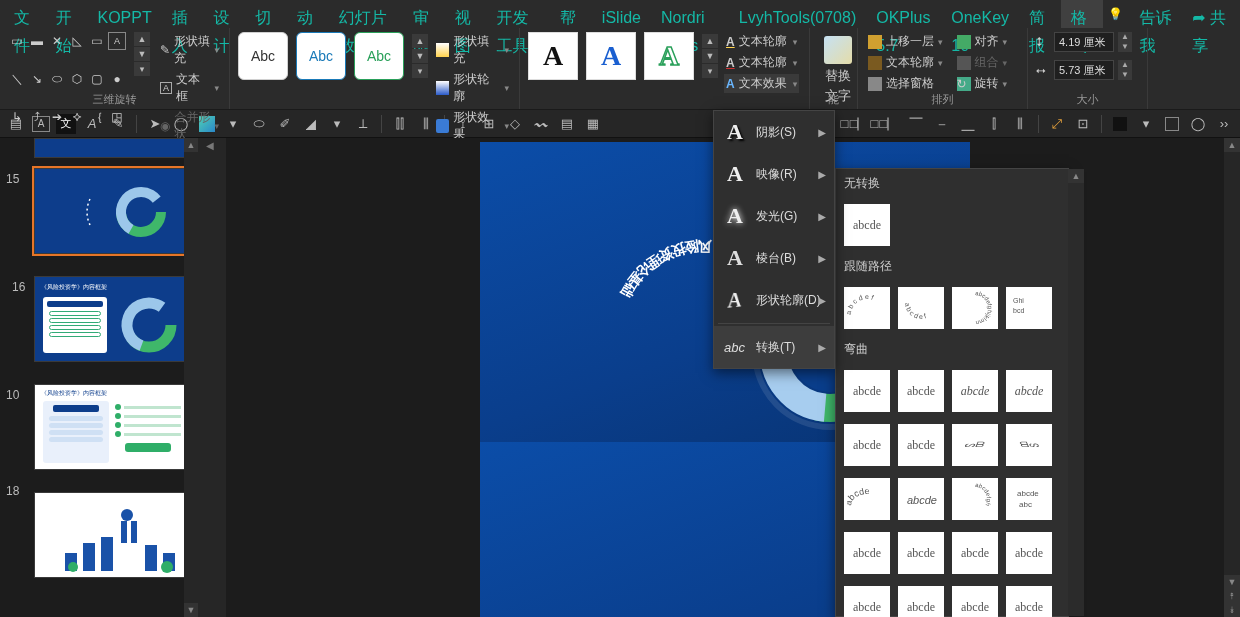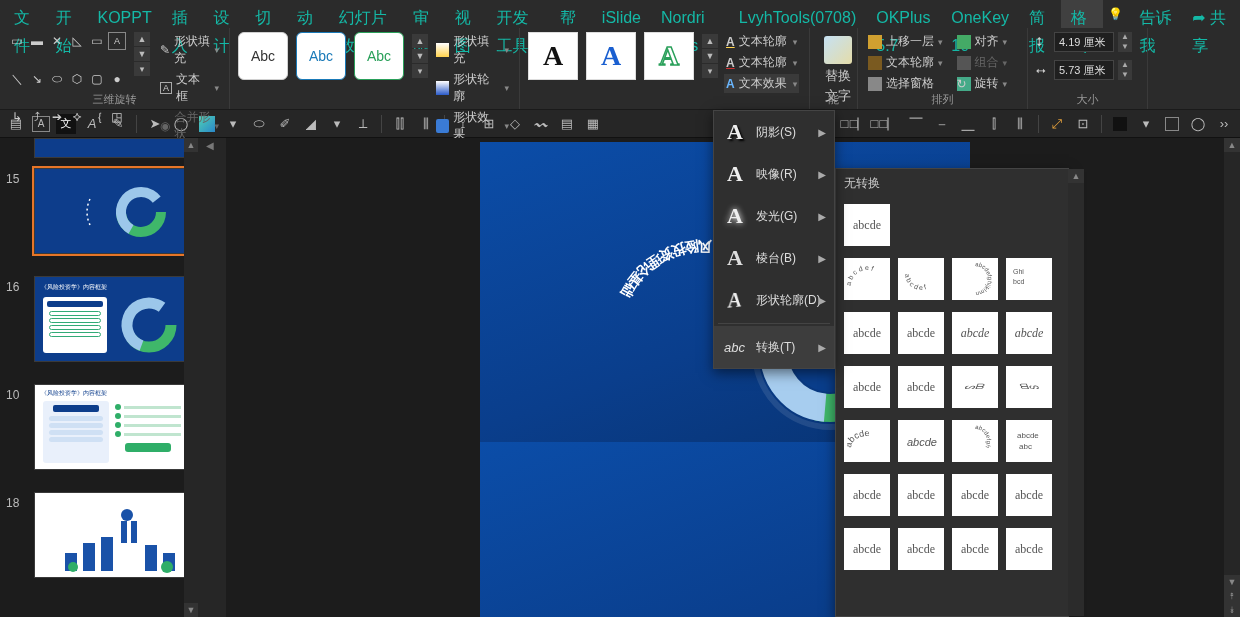--- a/index.html
+++ b/index.html
@@ -382,21 +382,21 @@
 
     <div class="num" style="top:34px;left:6px">15</div>
     <div class="thumb sel" style="top:30px;left:34px">
       <svg width="152" height="86">
           <circle cx="106" cy="43" r="20" fill="none" stroke="#3fb76a" stroke-width="10" stroke-dasharray="60 200"></circle>
           <circle cx="106" cy="43" r="20" fill="none" stroke="#9cc7ea" stroke-width="10" stroke-dasharray="70 200" transform="rotate(120 106 43)"></circle>
           <path d="M55 30 A30 30 0 0 0 55 56" stroke="#fff" stroke-width="1.5" fill="none" stroke-dasharray="2 3"></path>
         </svg>
     </div>
 
-    <div class="num" style="top:142px;left:6px">16</div>
+    <div class="num" style="top:142px;left:12px">16</div>
     <div class="thumb" style="top:138px;left:34px;background:#0d3d8b">
       <div style="position:absolute;top:6px;left:6px;font-size:6px;color:#fff">《风险投资学》内容框架</div>
       <div style="position:absolute;top:20px;left:8px;width:64px;height:56px;background:#fff;border-radius:3px">
         <div style="margin:4px;height:6px;background:#0d3d8b;border-radius:2px"></div>
         <div style="margin:2px 6px;height:5px;border:1px solid #3a7;border-radius:3px"></div>
         <div style="margin:2px 6px;height:5px;border:1px solid #3a7;border-radius:3px"></div>
         <div style="margin:2px 6px;height:5px;border:1px solid #3a7;border-radius:3px"></div>
         <div style="margin:2px 6px;height:5px;border:1px solid #3a7;border-radius:3px"></div>
       </div>
       <svg width="152" height="86" style="position:absolute">
@@ -431,21 +431,21 @@
             <span style="flex:1;height:3px;background:#c0e5cf"></span>
           </div>
         <div style="margin:3px 0;height:6px;display:flex;align-items:center;gap:3px">
             <span style="width:6px;height:6px;background:#2fae68;border-radius:50%"></span>
             <span style="flex:1;height:3px;background:#c0e5cf"></span>
           </div>
         <div style="margin:6px auto;width:46px;height:9px;background:#2fae68;border-radius:3px"></div>
       </div>
     </div>
 
-    <div class="num" style="top:358px;left:6px">18</div>
+    <div class="num" style="top:346px;left:6px">18</div>
     <div class="thumb" style="top:354px;left:34px;background:#fff">
       <svg width="152" height="86">
           <g fill="#1a52a8">
             <rect x="30" y="60" width="12" height="18"></rect>
             <rect x="48" y="50" width="12" height="28"></rect>
             <rect x="66" y="44" width="12" height="34"></rect>
             <rect x="110" y="52" width="12" height="26"></rect>
             <rect x="128" y="60" width="12" height="18"></rect>
           </g>
           <g fill="#1a52a8">
@@ -547,20 +547,21 @@
       <span>转换(T)</span>
       <span class="arR">▶</span>
     </div>
 </div>
 
 <div class="gal">
   <div class="ghdr">无转换</div>
   <div class="grow">
       <div class="cell">abcde</div>
     </div>
+  <div class="ghdr">跟随路径</div>
   <div class="grow">
     <div class="cell">
         <svg width="40" height="30">
           <defs>
             <path id="p1" d="M4 22 A16 16 0 0 1 36 22"></path>
           </defs>
           <text font-size="7" fill="#555"><textPath href="#p1">a b c d e f</textPath></text>
         </svg>
       </div>
     <div class="cell">
@@ -579,20 +580,21 @@
           <text font-size="6" fill="#555"><textPath href="#p3">abcdefghijklmn</textPath></text>
         </svg>
       </div>
     <div class="cell">
         <svg width="40" height="34">
           <text x="4" y="12" font-size="7" fill="#555">Ghi</text>
           <text x="4" y="22" font-size="7" fill="#555">bcd</text>
         </svg>
       </div>
   </div>
+  <div class="ghdr">弯曲</div>
   <div class="grow">
     <div class="cell">abcde</div>
     <div class="cell">abcde</div>
     <div class="cell" style="font-style:italic">abcde</div>
     <div class="cell" style="font-style:italic">abcde</div>
   </div>
   <div class="grow">
     <div class="cell">abcde</div>
     <div class="cell">abcde</div>
     <div class="cell">

